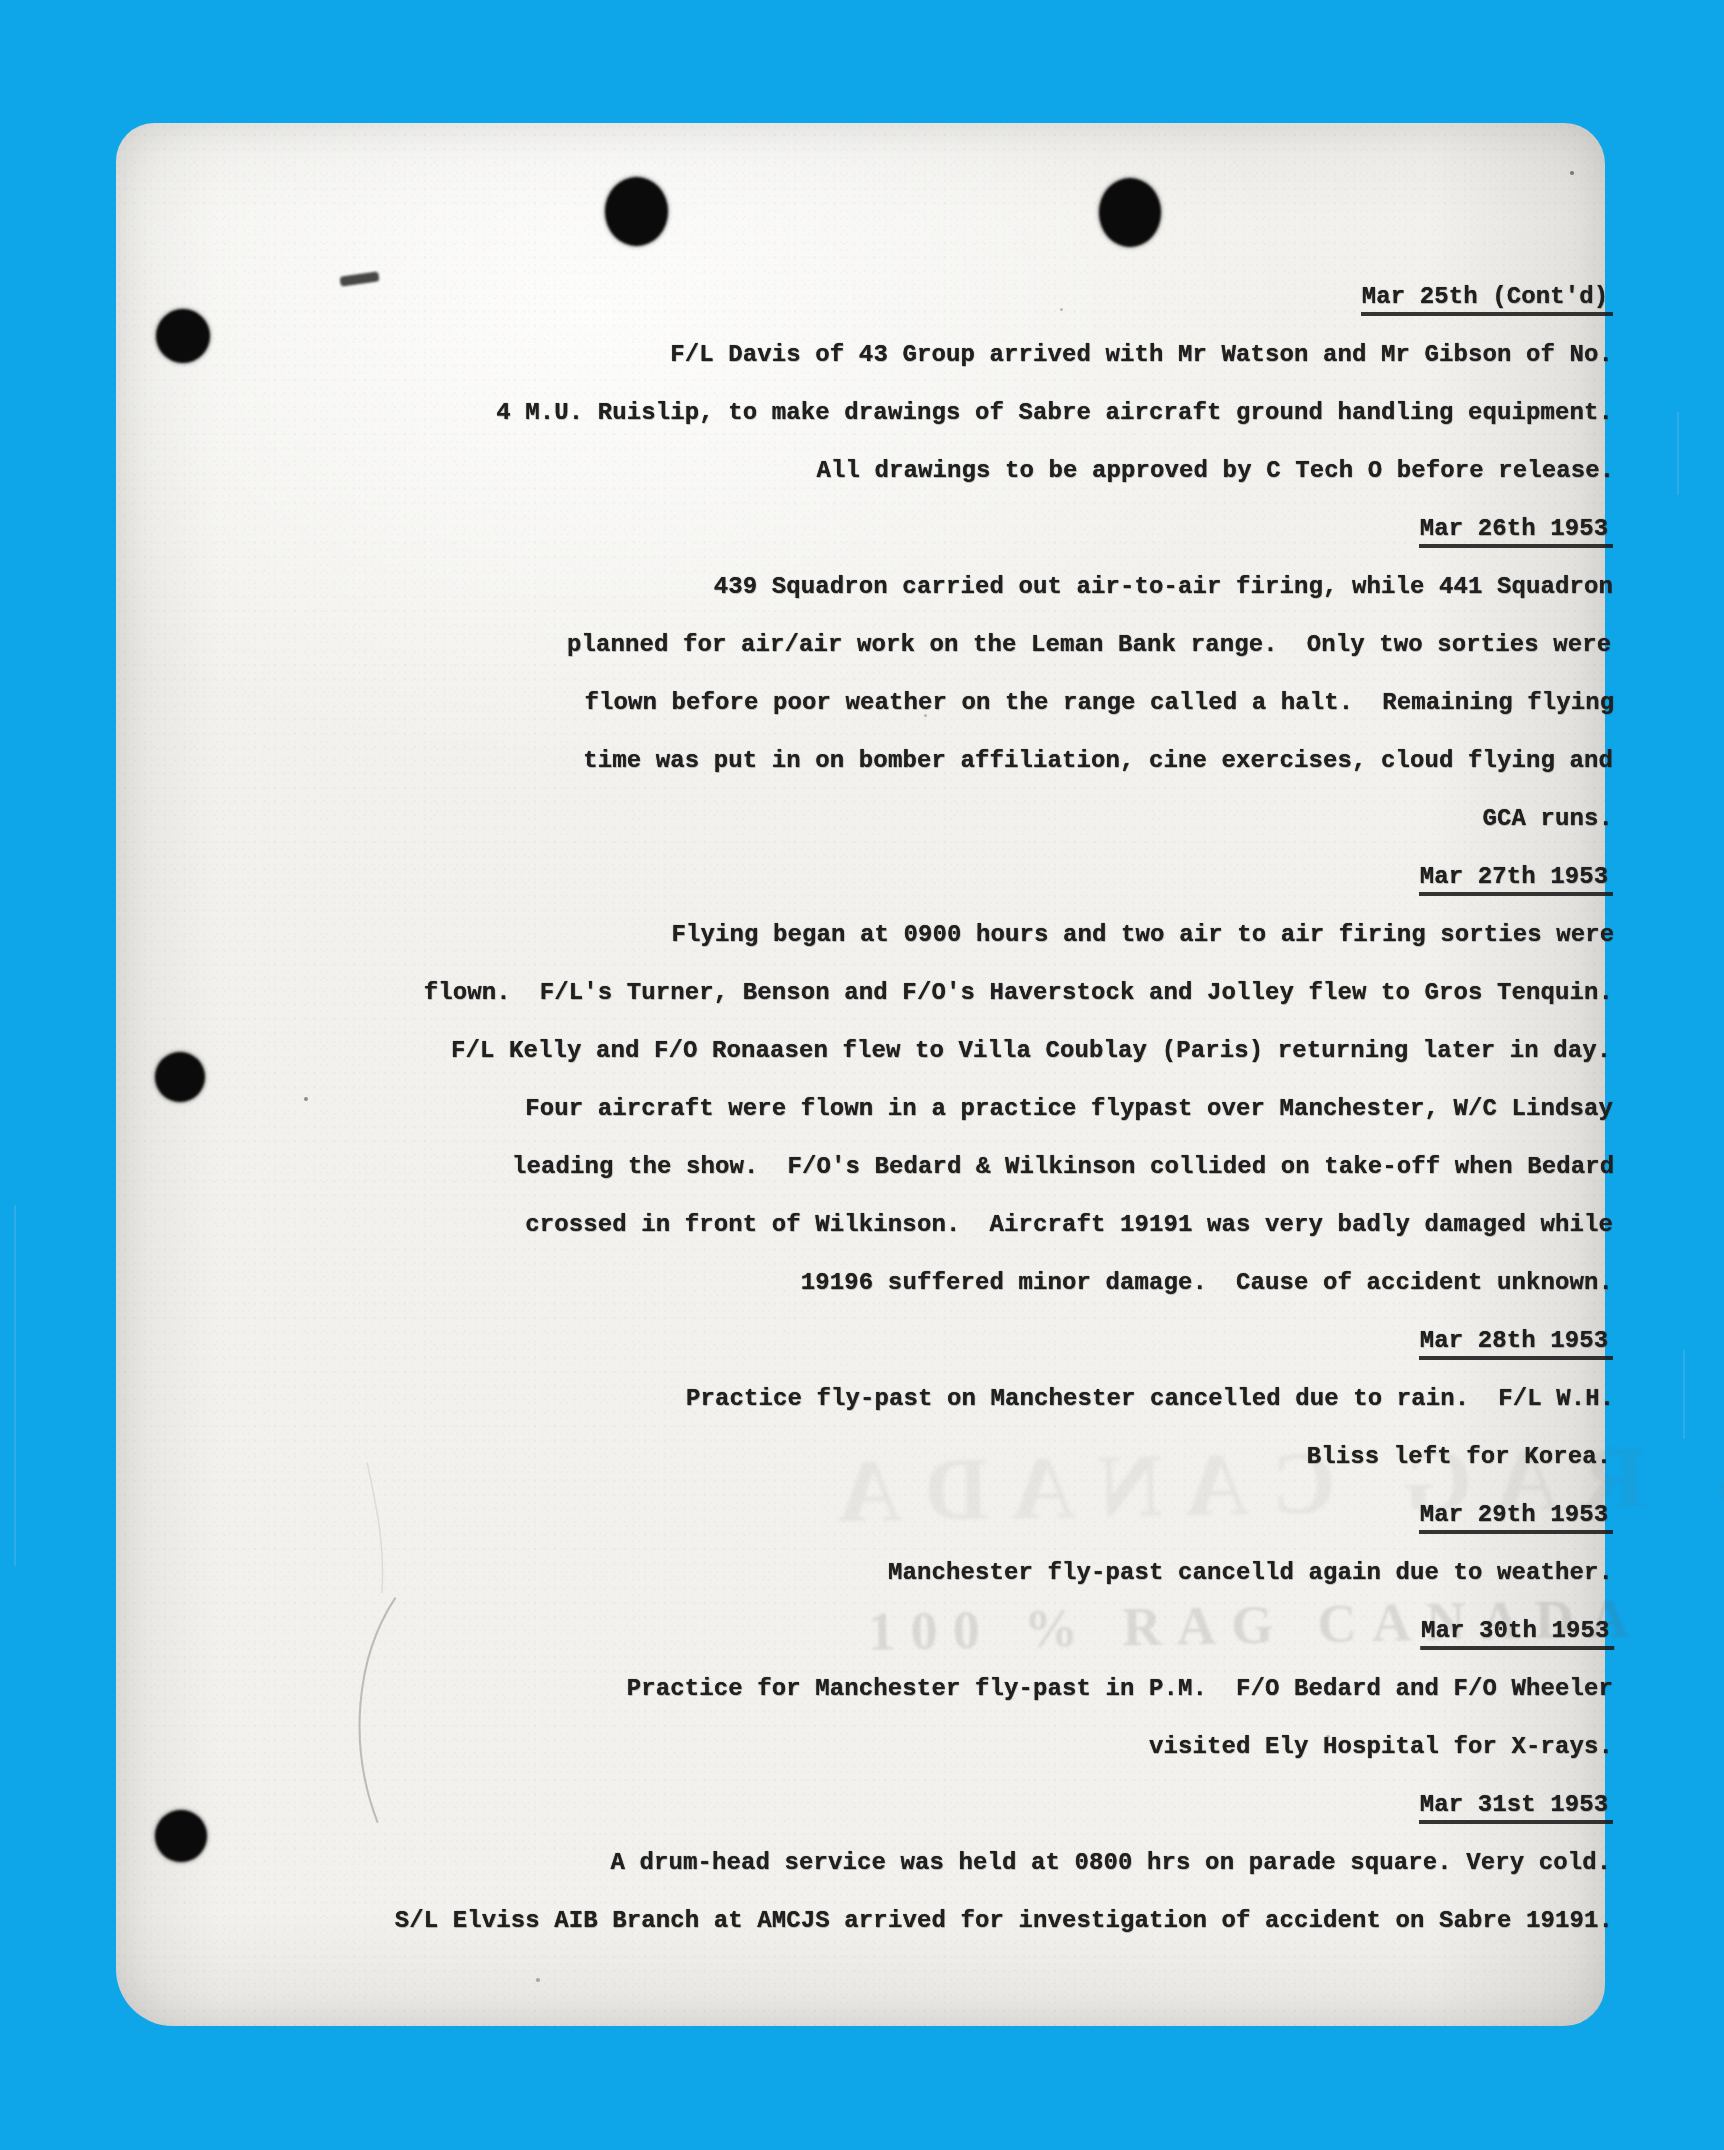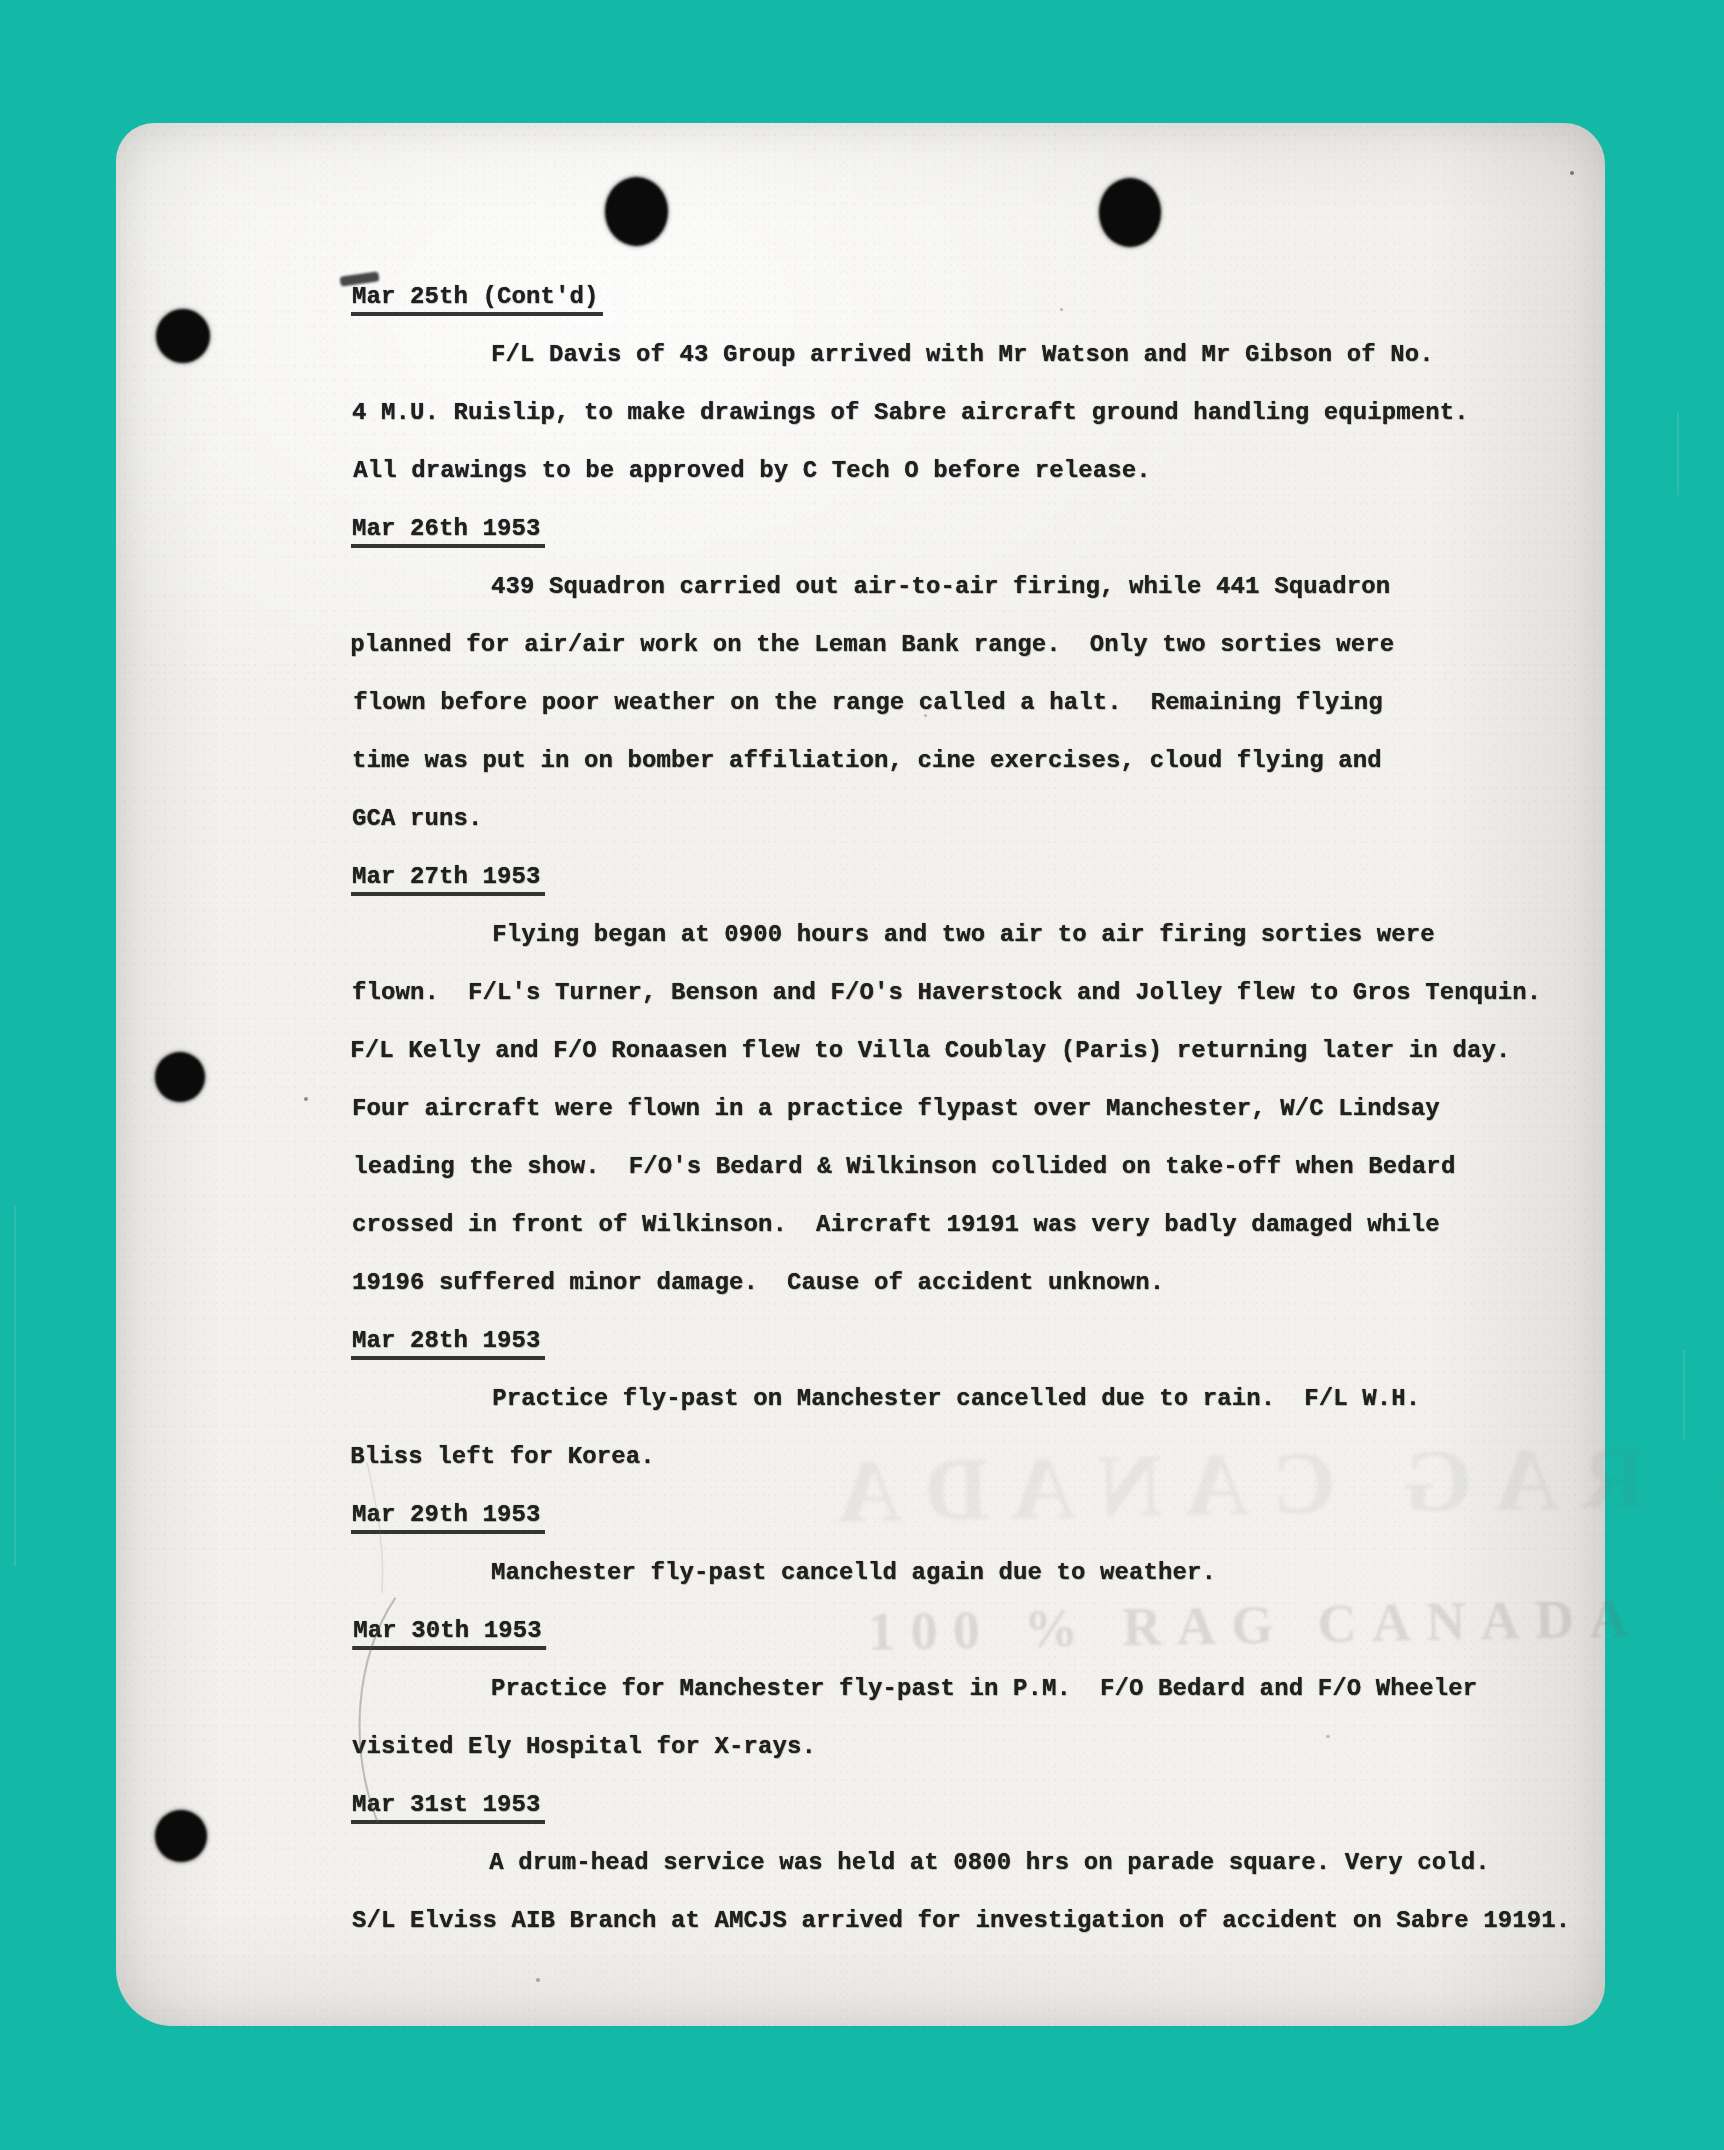--- a/index.html
+++ b/index.html
@@ -5,21 +5,22 @@
   html,body{
     margin:0;padding:0;
     width:1724px;height:2151px;
     background:#0d0d0c;
     overflow:hidden;
     font-family:"Liberation Mono","DejaVu Sans Mono",monospace;
   }
   .scan{
     position:absolute;inset:0;
     width:1724px;height:2151px;
-    background:#14b8a6;
+    background:#0ea5e9;
+    text-align:right;
   }
   
   .paper{
     position:absolute;
     left:116px;top:123px;
     width:1489px;height:1903px;
     background:
       radial-gradient(1007px 651px at 32% 10%, rgba(255,255,255,0.85), rgba(255,255,255,0) 70%),
       linear-gradient(to right, rgba(0,0,0,0.055), rgba(0,0,0,0) 7%, rgba(0,0,0,0) 88%, rgba(0,0,0,0.08)),
       linear-gradient(to bottom, rgba(0,0,0,0.04), rgba(0,0,0,0) 5%, rgba(0,0,0,0) 94%, rgba(0,0,0,0.05)),

